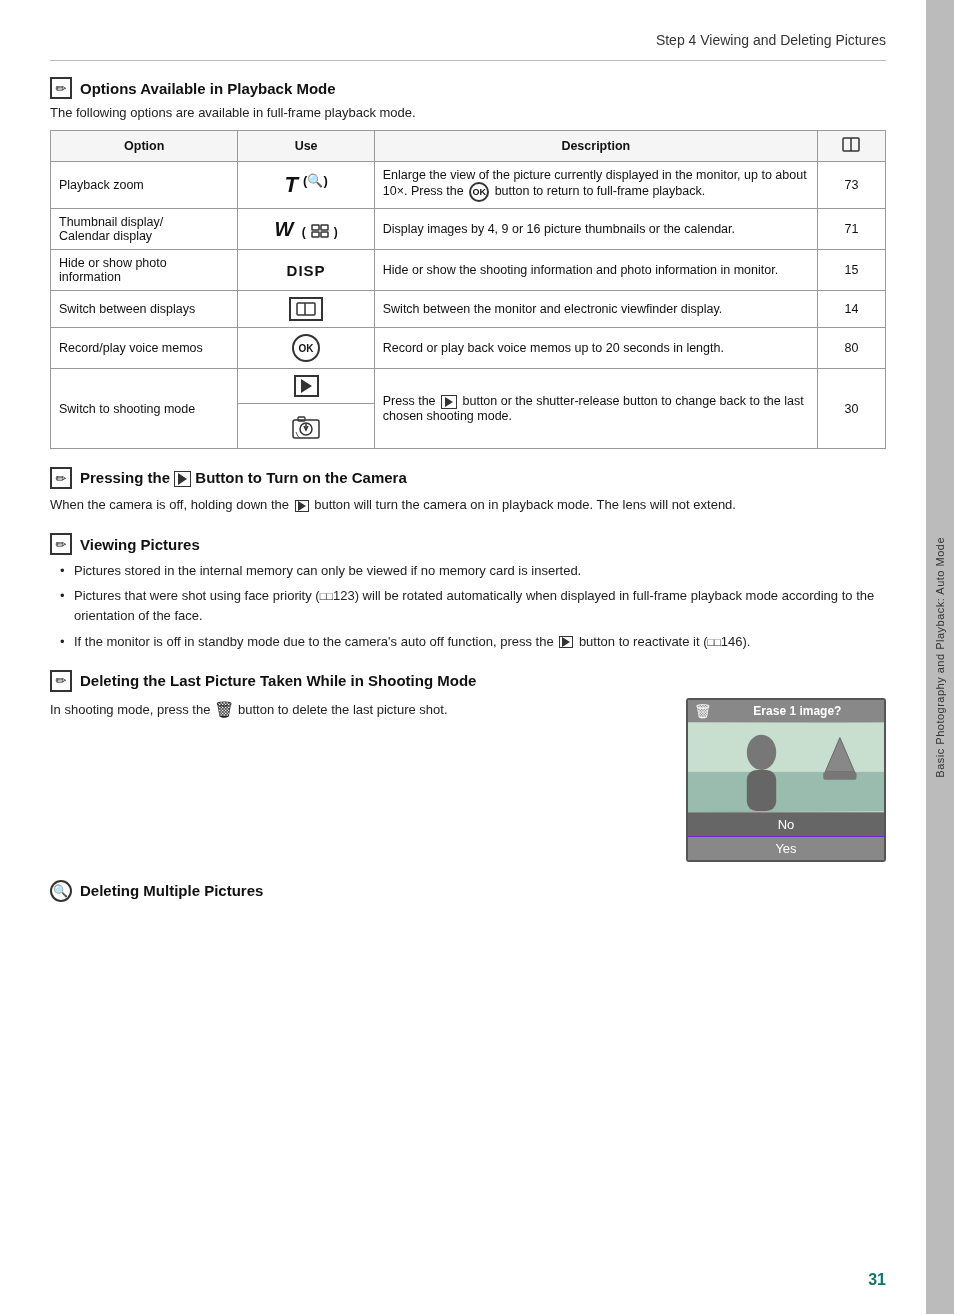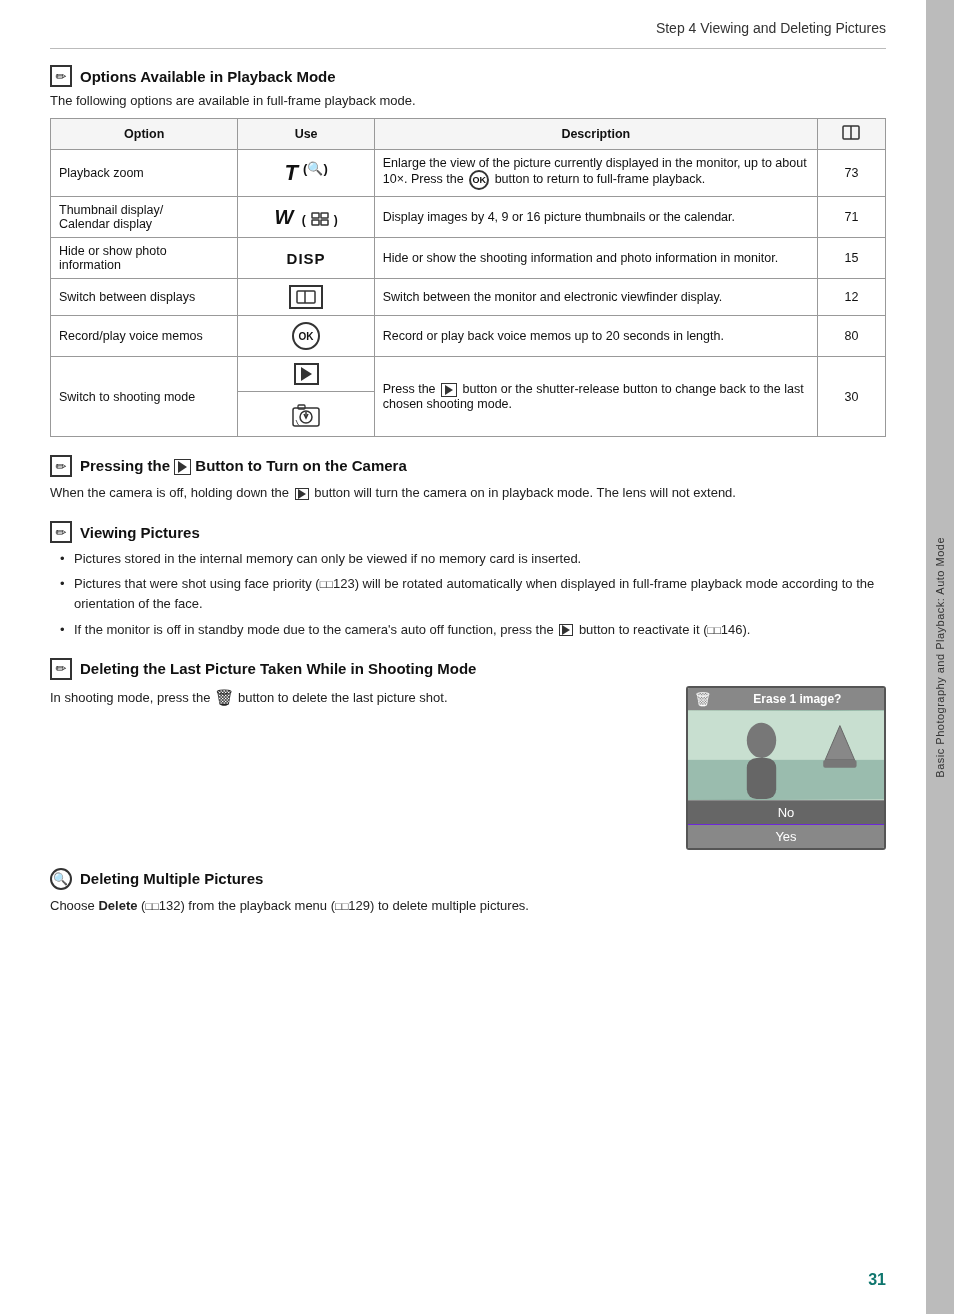--- a/index.html
+++ b/index.html
@@ -16,21 +16,21 @@
     .page {
       width: 954px;
       min-height: 1314px;
       background: #fff;
       display: flex;
       flex-direction: row;
     }
 
     .main-content {
       flex: 1;
-      padding: 20px 40px 40px 50px;
+      padding: 32px 40px 40px 50px;
       position: relative;
     }
 
     .page-header {
       text-align: right;
       font-size: 14px;
       color: #333;
       padding-bottom: 12px;
       border-bottom: 1px solid #bbb;
       margin-bottom: 16px;
@@ -346,21 +346,21 @@
             <td>Switch between displays</td>
             <td class="col-use">
               <span style="display:inline-flex; align-items:center; justify-content:center; border:2px solid #333; padding:3px 5px;">
                 <svg width="20" height="14" viewBox="0 0 20 14" fill="none" xmlns="http://www.w3.org/2000/svg">
                   <rect x="1" y="1" width="18" height="12" rx="1" stroke="#333" stroke-width="1.5" fill="none"></rect>
                   <line x1="9" y1="1" x2="9" y2="13" stroke="#333" stroke-width="1.5"></line>
                 </svg>
               </span>
             </td>
             <td>Switch between the monitor and electronic viewfinder display.</td>
-            <td class="col-num">12</td>
+            <td class="col-num">14</td>
           </tr>
 
           <tr>
             <td>Record/play voice memos</td>
             <td class="col-use">
               <span style="display:inline-flex; align-items:center; justify-content:center; width:28px; height:28px; border-radius:50%; border:2px solid #333; font-size:10px; font-weight:bold;">OK</span>
             </td>
             <td>Record or play back voice memos up to 20 seconds in length.</td>
             <td class="col-num">80</td>
           </tr>
@@ -474,23 +474,20 @@
           </div>
         </div>
       </div>
     </div>
 
     <div class="section-block">
       <div class="section-title">
         <div style="width:22px; height:22px; border:2px solid #333; border-radius:50%; display:inline-flex; align-items:center; justify-content:center; font-size:12px; font-weight:bold; flex-shrink:0;">🔍</div>
         <h2>Deleting Multiple Pictures</h2>
       </div>
-      <p class="section-body">
-        Choose <strong>Delete</strong> (<span class="inline-ref">□□</span>132) from the playback menu (<span class="inline-ref">□□</span>129) to delete multiple pictures.
-      </p>
     </div>
 
     <div class="page-number">31</div>
 
   </div>
 
   <div class="sidebar">
     <span class="sidebar-text">Basic Photography and Playback: Auto Mode</span>
   </div>
 </div>

